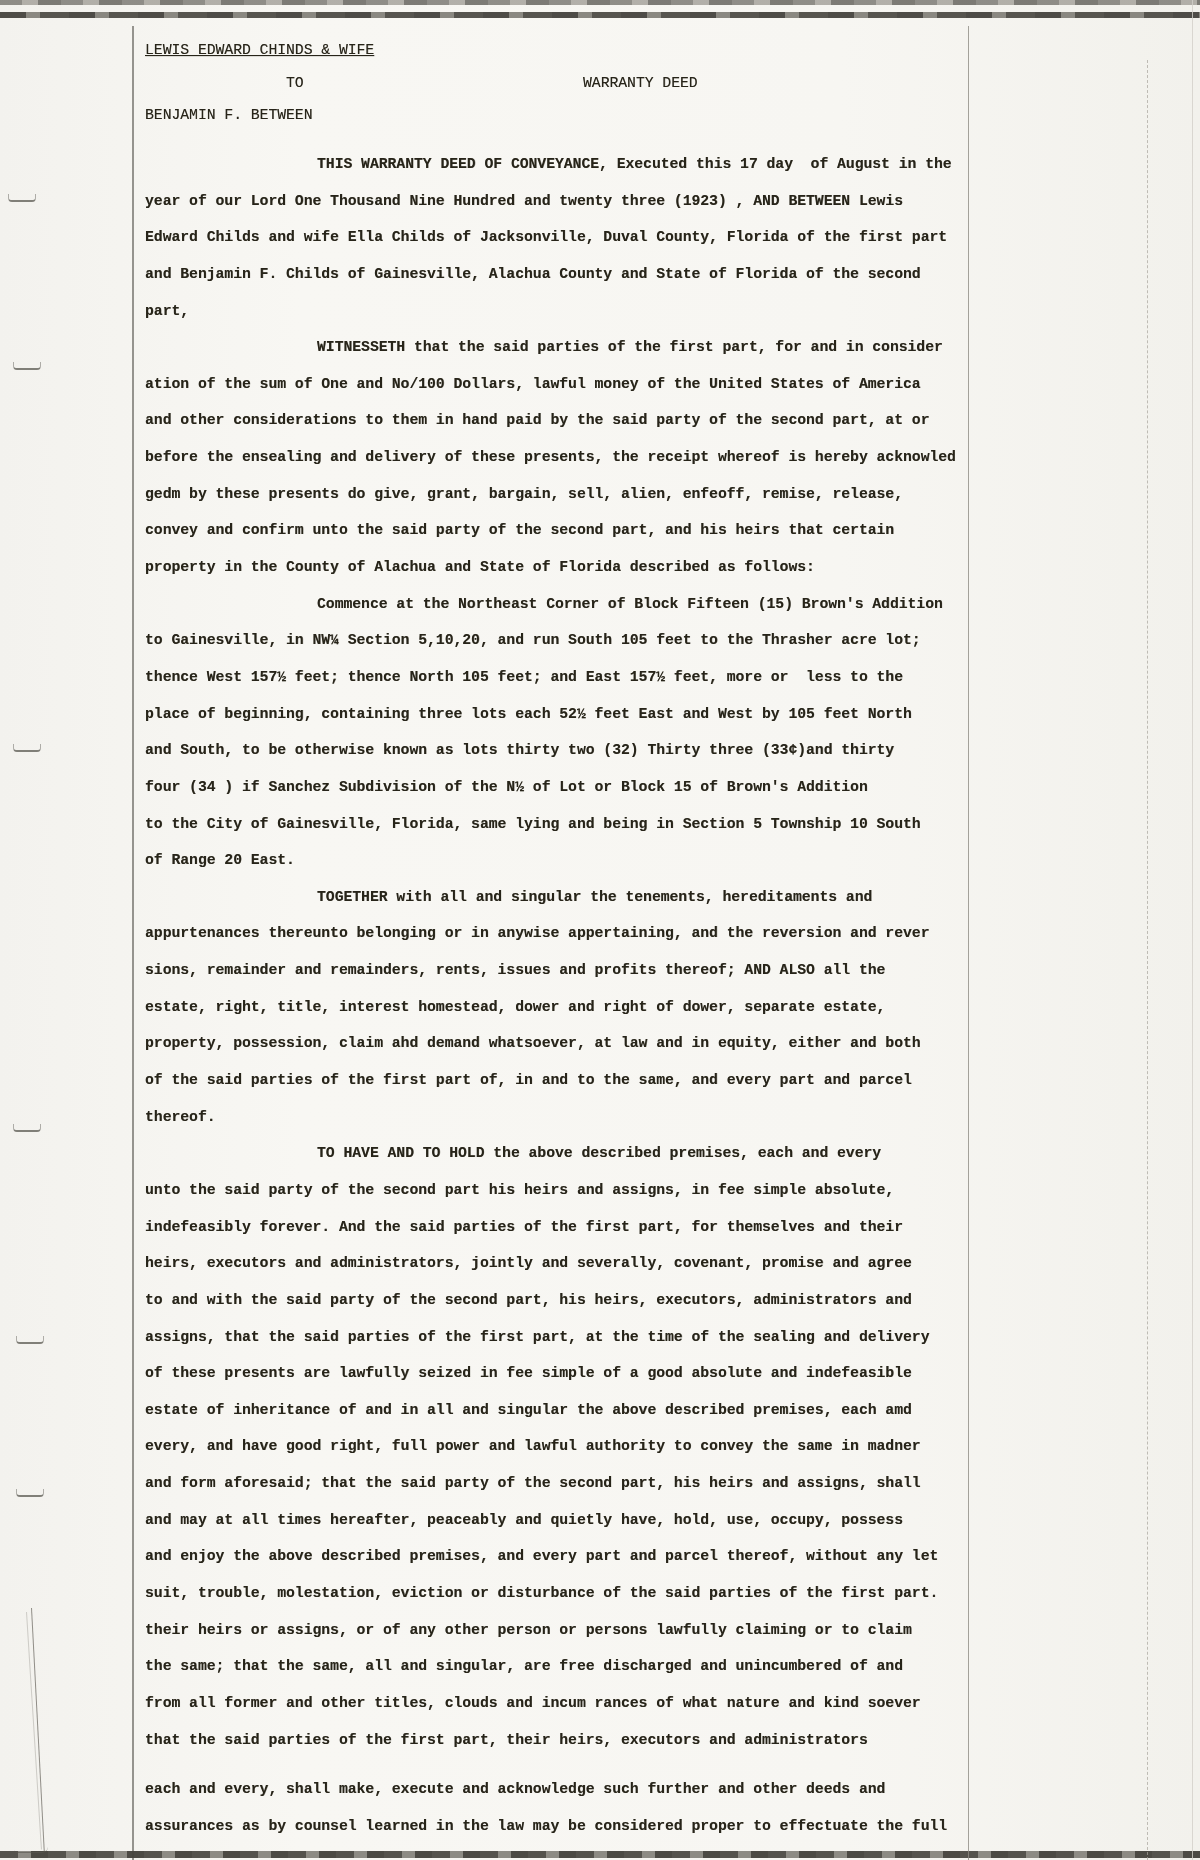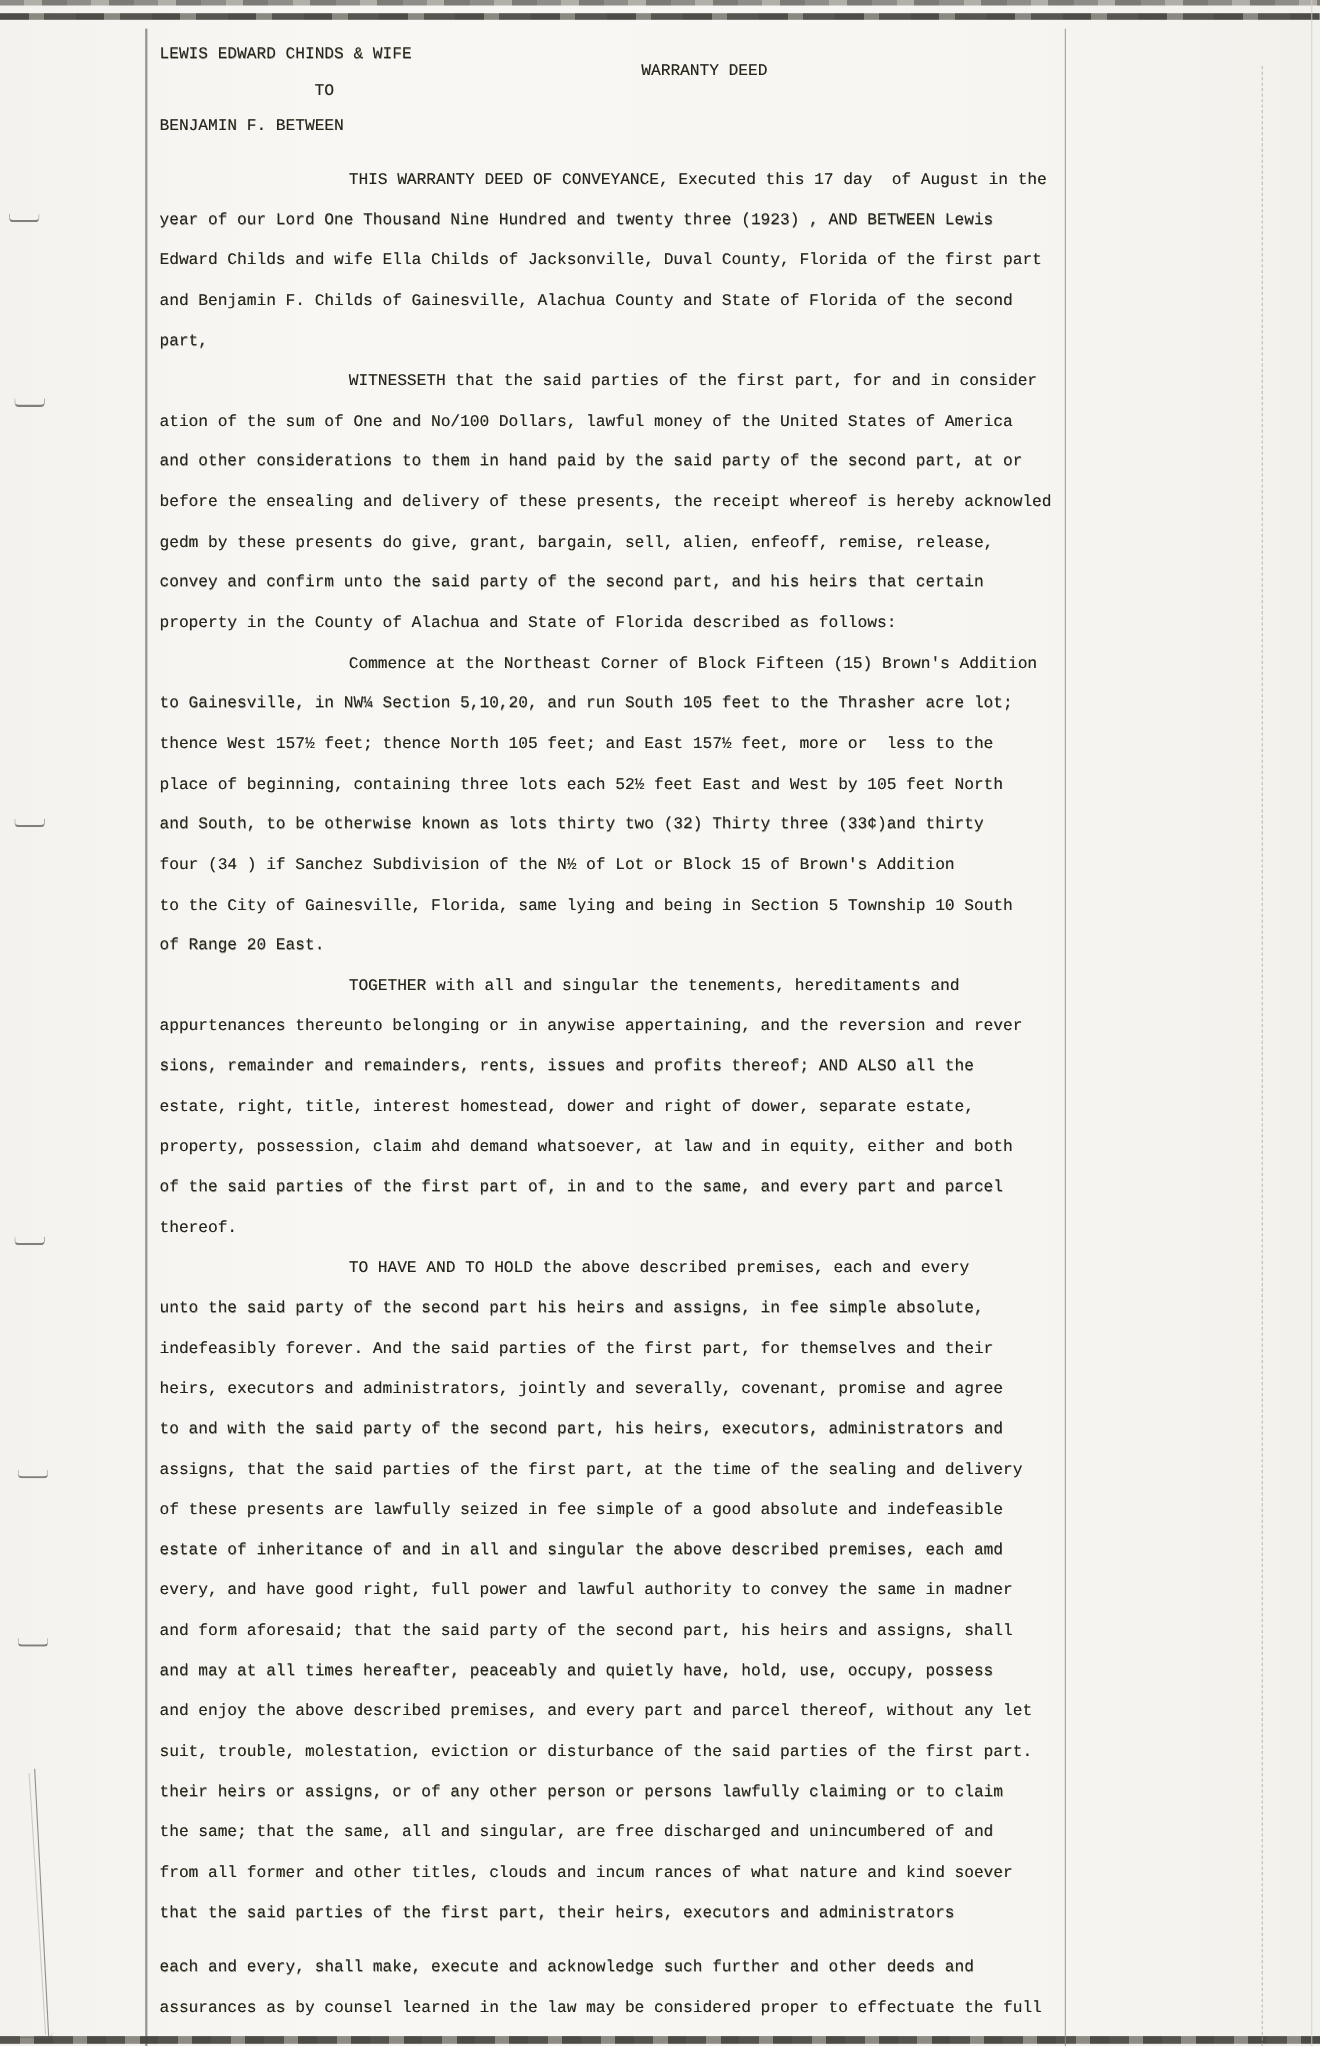--- a/index.html
+++ b/index.html
@@ -41,27 +41,27 @@
   .tick-4{left:13px;top:1124px;}
   .tick-5{left:16px;top:1336px;}
   .tick-6{left:16px;top:1489px;}
   .scratch{position:absolute;left:31px;top:1608px;width:1.3px;height:244px;
     background:rgba(90,88,80,.65);transform:rotate(-3deg);transform-origin:top center;}
   .scratch-2{position:absolute;left:26px;top:1612px;width:1px;height:238px;
     background:rgba(90,88,80,.25);transform:rotate(-3.6deg);transform-origin:top center;}
   .scratch-hook{position:absolute;left:14px;top:1846px;width:34px;height:6px;
     border-bottom:1.5px solid rgba(90,88,80,.6);border-radius:0 0 6px 3px;}
   
-  .h-grantor{position:absolute;left:145px;top:42px;}
+  .h-grantor{position:absolute;left:145px;top:42px;text-decoration:underline;}
   .h-to{position:absolute;left:270px;top:75px;margin-left:16px;}
-  .h-title{position:absolute;left:583px;top:57px;}
+  .h-title{position:absolute;left:583px;top:75px;}
   .h-grantee{position:absolute;left:145px;top:107px;}
   
   .deed-body{position:absolute;left:145px;top:146px;width:830px;}
-  .line{height:36.65px;line-height:36.65px;}
+  .line{height:36.65px;line-height:36.65px;font-weight:bold;}
   .line.indent{padding-left:172px;}
   .line.gap{margin-top:13px;}
 </style>
 </head>
 <body>
 
 <div class="band band-top-1"></div>
 <div class="band band-top-2"></div>
 <div class="band band-bottom"></div>
 <div class="rule-left"></div>

